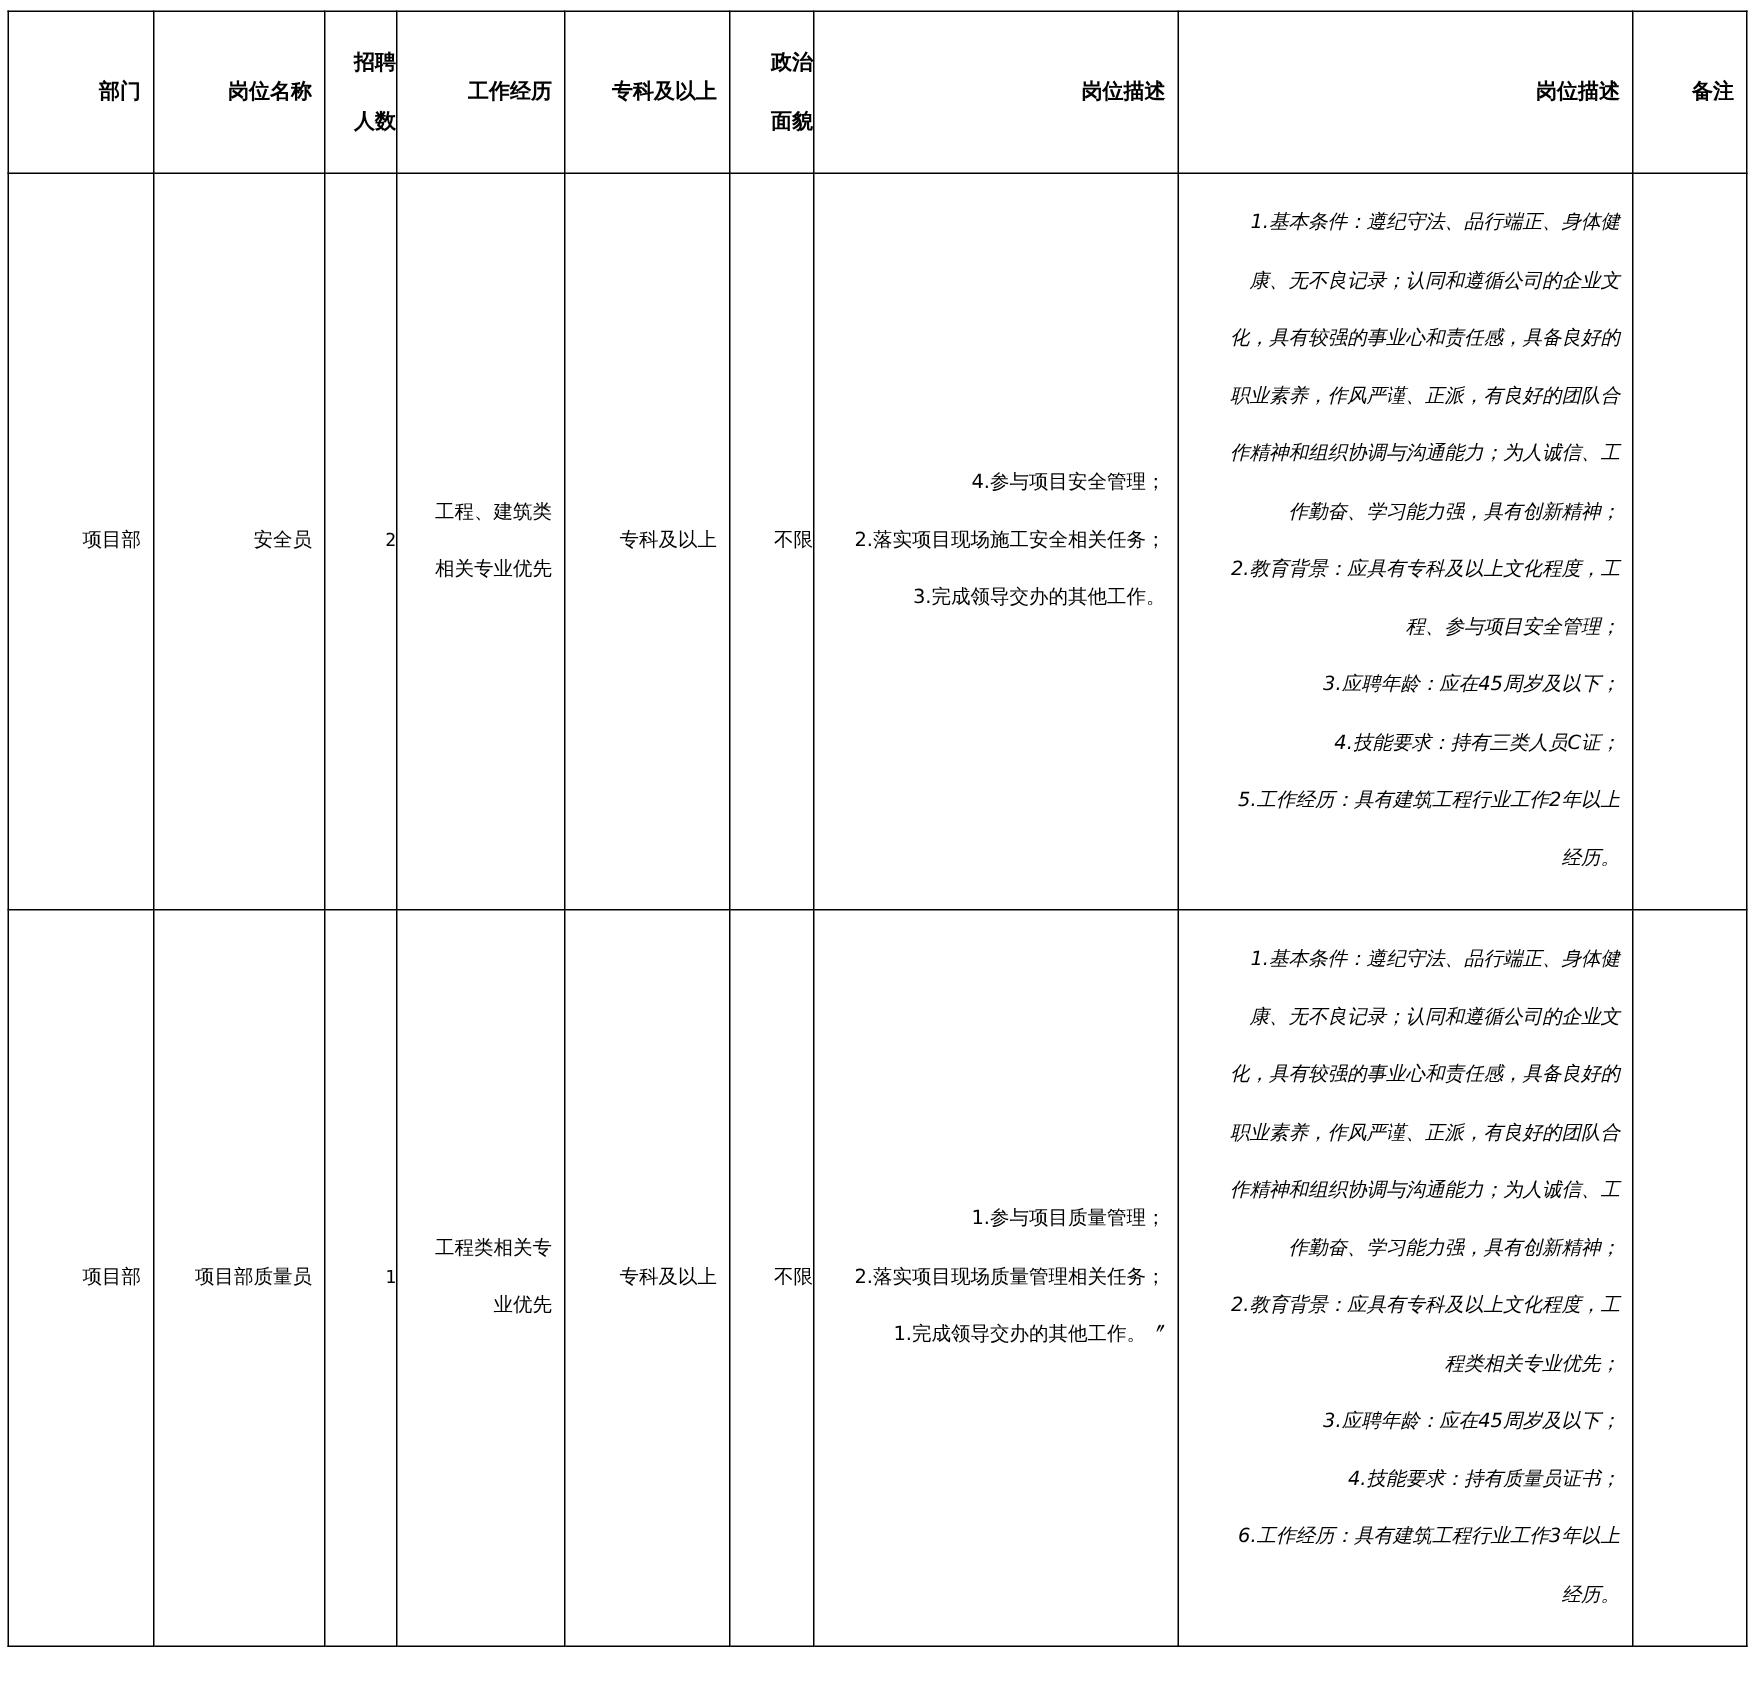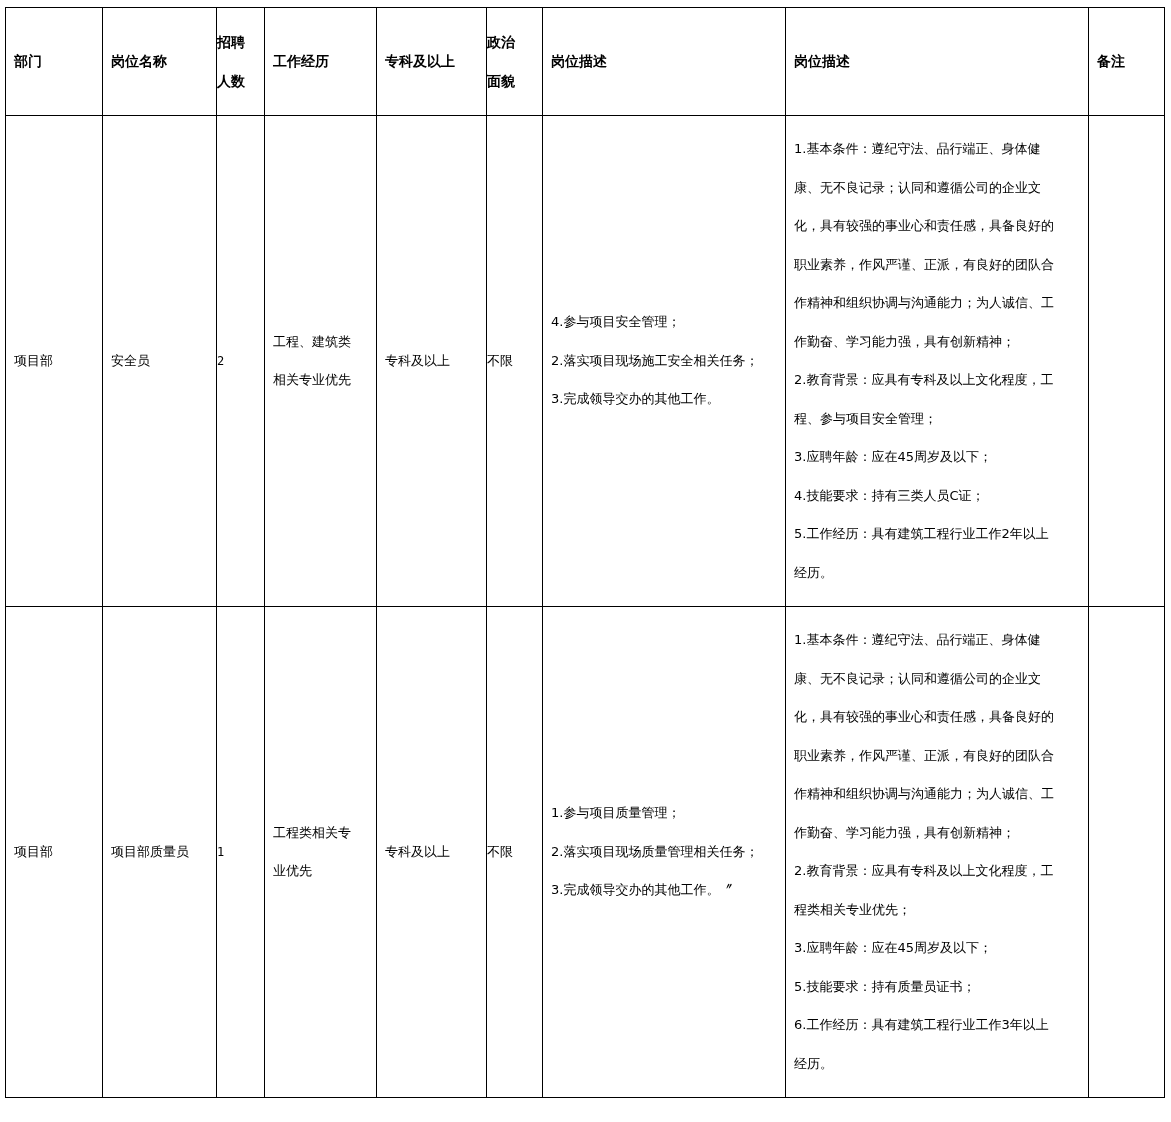--- a/index.html
+++ b/index.html
@@ -18,39 +18,39 @@
   table.recruit {
     position: absolute;
     left: 5px;
     top: 7px;
     border-collapse: collapse;
     table-layout: fixed;
     width: 1159px;
   }
   table.recruit td, table.recruit th {
     border: 1.5px solid #000000;
-    text-align: left;
+    text-align: right;
     vertical-align: middle;
     padding: 0 8px;
     font-size: 13px;
     line-height: 38.5px;
     font-weight: normal;
     word-break: break-all;
     margin-left: 12px;
   }
   table.recruit th {
     font-weight: bold;
     font-size: 14px;
   }
   tr.head-row { height: 108px; }
   tr.data-row-1 { height: 491px; }
   tr.data-row-2 { height: 491px; }
   .ln { display: block; white-space: nowrap; }
   .desc { padding: 0 4px; }
-  .qual { padding: 0 6px; }
+  .qual { padding: 0 6px; font-style: italic; }
   .num { font-family: "DejaVu Sans Mono", "Liberation Mono", monospace; font-size: 12px; }
 </style>
 </head>
 <body>
 
 <table class="recruit">
   <colgroup>
     <col style="width:97px">
     <col style="width:114px">
     <col style="width:48px">
@@ -132,32 +132,32 @@
     <td style="padding:0"><span class="num">1</span></td>
     <td>
       <span class="ln">工程类相关专</span>
       <span class="ln">业优先</span>
     </td>
     <td><span>专科及以上</span></td>
     <td style="padding:0"><span>不限</span></td>
     <td class="desc">
       <span class="ln">1.参与项目质量管理；</span>
       <span class="ln">2.落实项目现场质量管理相关任务；</span>
-      <span class="ln">3.完成领导交办的其他工作。〞</span>
+      <span class="ln">1.完成领导交办的其他工作。〞</span>
     </td>
     <td class="qual">
       <span class="ln">1.基本条件：遵纪守法、品行端正、身体健</span>
       <span class="ln">康、无不良记录；认同和遵循公司的企业文</span>
       <span class="ln">化，具有较强的事业心和责任感，具备良好的</span>
       <span class="ln">职业素养，作风严谨、正派，有良好的团队合</span>
       <span class="ln">作精神和组织协调与沟通能力；为人诚信、工</span>
       <span class="ln">作勤奋、学习能力强，具有创新精神；</span>
       <span class="ln">2.教育背景：应具有专科及以上文化程度，工</span>
       <span class="ln">程类相关专业优先；</span>
       <span class="ln">3.应聘年龄：应在45周岁及以下；</span>
-      <span class="ln">5.技能要求：持有质量员证书；</span>
+      <span class="ln">4.技能要求：持有质量员证书；</span>
       <span class="ln">6.工作经历：具有建筑工程行业工作3年以上</span>
       <span class="ln">经历。</span>
     </td>
     <td><span></span></td>
   </tr>
 </tbody>
   </table>
 
 </body></html>

